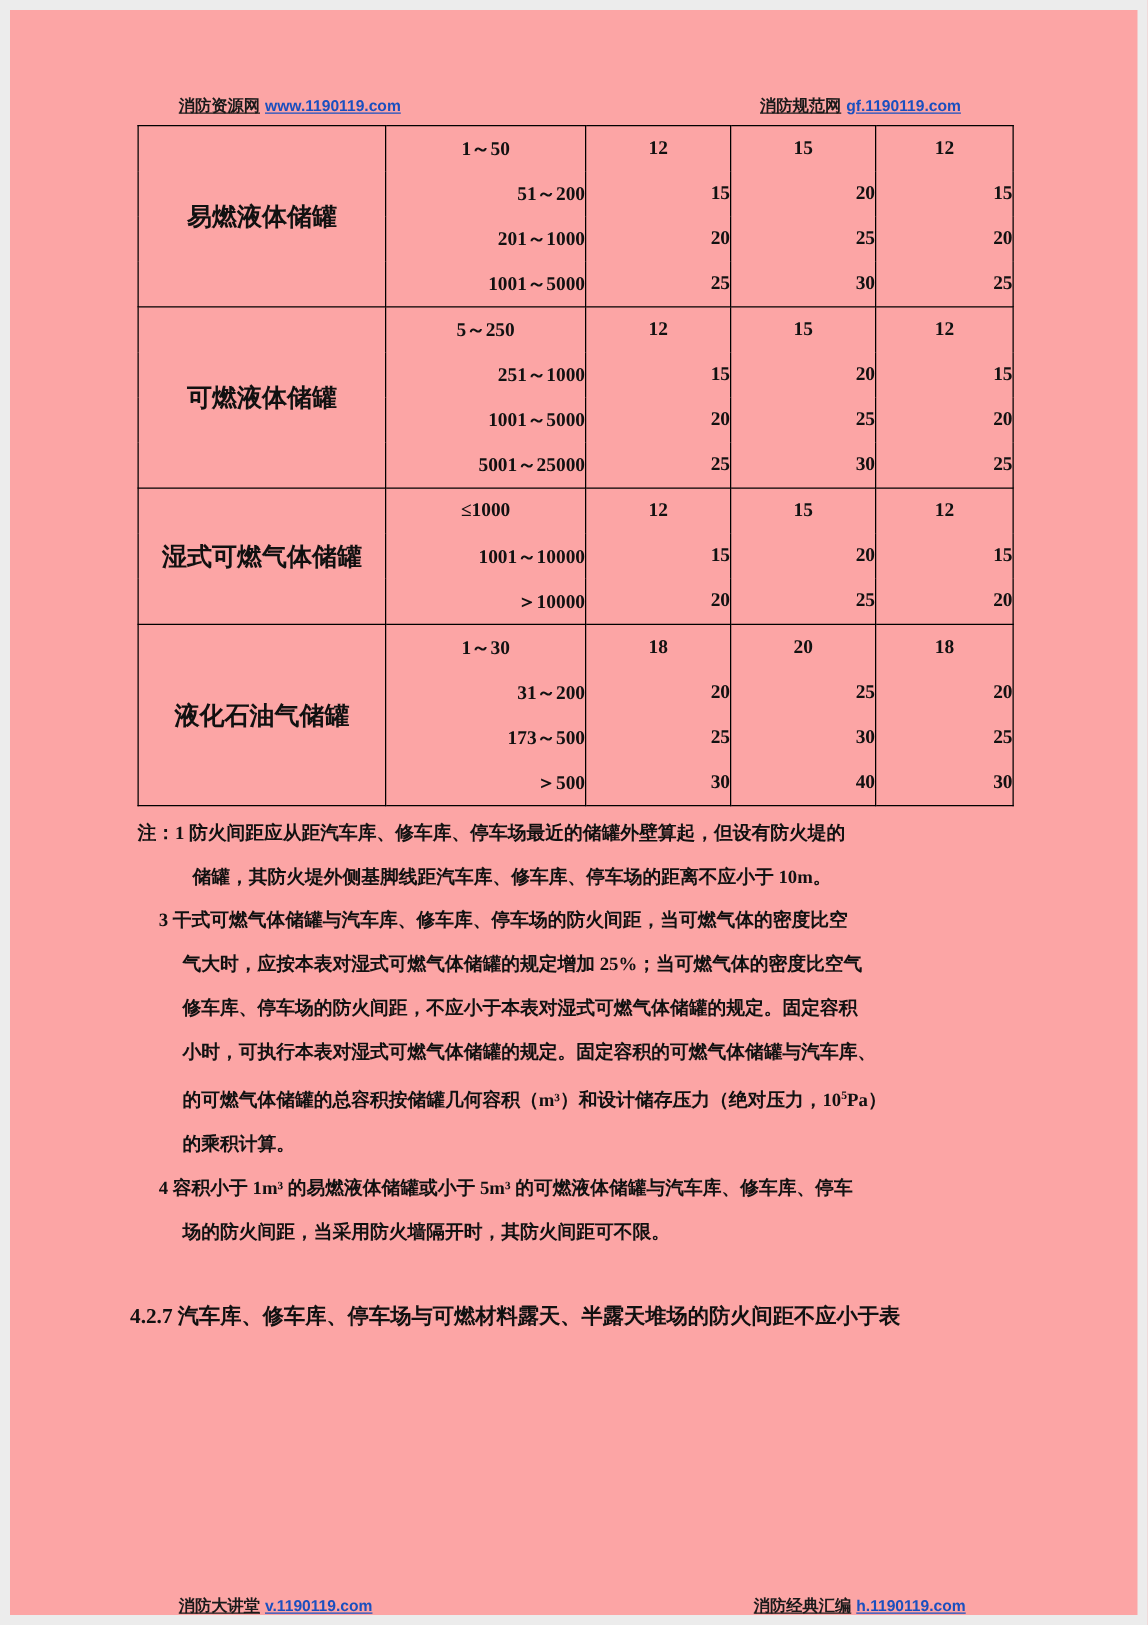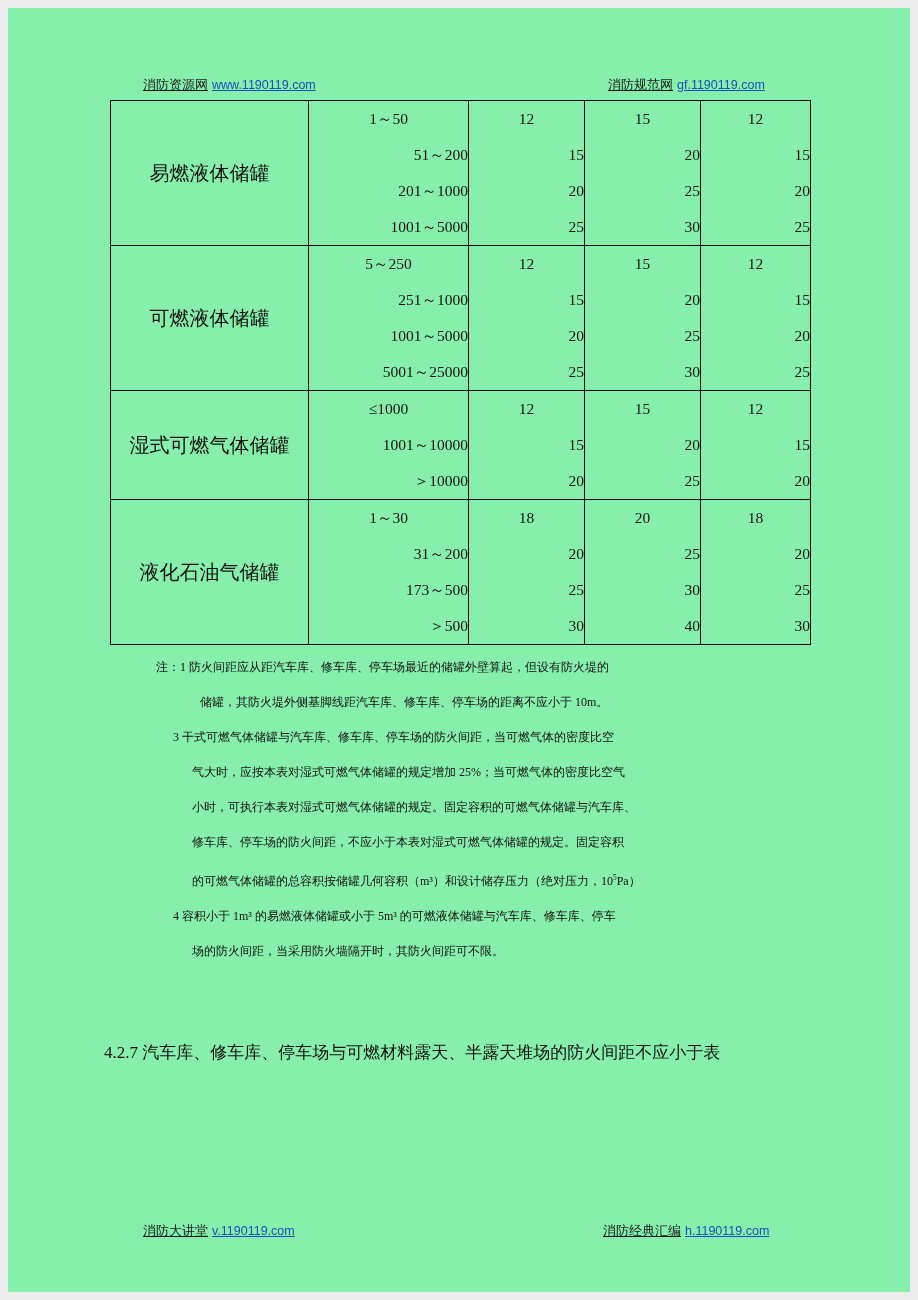--- a/index.html
+++ b/index.html
@@ -12,35 +12,36 @@
     height: 1300px;
     font-family: "Liberation Serif", "DejaVu Serif", serif;
     overflow: hidden;
   }
   .page {
     position: absolute;
     left: 8px;
     top: 8px;
     width: 902px;
     height: 1284px;
-    background: #86efac;
+    background: #fca5a5;
     box-sizing: border-box;
+    font-weight: bold;
   }
 
   
   .band {
     position: absolute;
     left: 0;
     width: 902px;
     height: 22px;
     font-size: 13.5px;
     line-height: 22px;
   }
   .band-header { top: 66px; }
-  .band-footer { top: 1212px; }
+  .band-footer { top: 1266px; }
 
   .band-item {
     position: absolute;
     white-space: nowrap;
   }
   .band-item.left  { left: 135px; }
   .band-item.right { left: 600px; text-align: right; }
   .band-footer .band-item.left  { left: 135px; }
   .band-footer .band-item.right { left: 595px; }
 
@@ -91,24 +92,23 @@
   col.c-d1  { width: 116px; }
   col.c-d2  { width: 116px; }
   col.c-d3  { width: 110px; }
 
   
   .notes {
     position: absolute;
     left: 102px;
     top: 642px;
     width: 716px;
-    font-size: 12px;
+    font-size: 15px;
     color: #111;
     line-height: 35px;
-    margin-left: 46px;
   }
   .note {
     display: block;
     margin: 0;
     text-align: justify;
     text-justify: inter-ideograph;
   }
   .note-indent {
     padding-left: 44px;
     text-indent: 0;
@@ -250,23 +250,24 @@
         </tr>
       </tbody>
     </table>
   </div>
 
   <div class="notes">
     <div class="note">注：1 防火间距应从距汽车库、修车库、停车场最近的储罐外壁算起，但设有防火堤的</div>
     <div class="note note-indent">储罐，其防火堤外侧基脚线距汽车库、修车库、停车场的距离不应小于 10m。</div>
     <div class="note" style="padding-left:17px;">3 干式可燃气体储罐与汽车库、修车库、停车场的防火间距，当可燃气体的密度比空</div>
     <div class="note" style="padding-left:36px;">气大时，应按本表对湿式可燃气体储罐的规定增加 25%；当可燃气体的密度比空气</div>
+    <div class="note" style="padding-left:36px;">修车库、停车场的防火间距，不应小于本表对湿式可燃气体储罐的规定。固定容积</div>
     <div class="note" style="padding-left:36px;">小时，可执行本表对湿式可燃气体储罐的规定。固定容积的可燃气体储罐与汽车库、</div>
-    <div class="note" style="padding-left:36px;">修车库、停车场的防火间距，不应小于本表对湿式可燃气体储罐的规定。固定容积</div>
     <div class="note" style="padding-left:36px;"><span>的可燃气体储罐的总容积按储罐几何容积（m³）和设计储存压力（绝对压力，10</span><sup>5</sup><span>Pa）</span></div>
+    <div class="note" style="padding-left:36px;">的乘积计算。</div>
     <div class="note" style="padding-left:17px;">4 容积小于 1m³ 的易燃液体储罐或小于 5m³ 的可燃液体储罐与汽车库、修车库、停车</div>
     <div class="note" style="padding-left:36px;">场的防火间距，当采用防火墙隔开时，其防火间距可不限。</div>
   </div>
 
   <div class="clause">
     <div>4.2.7 汽车库、修车库、停车场与可燃材料露天、半露天堆场的防火间距不应小于表</div>
   </div>
 
   <div class="band band-footer">
     <span class="band-item left">

